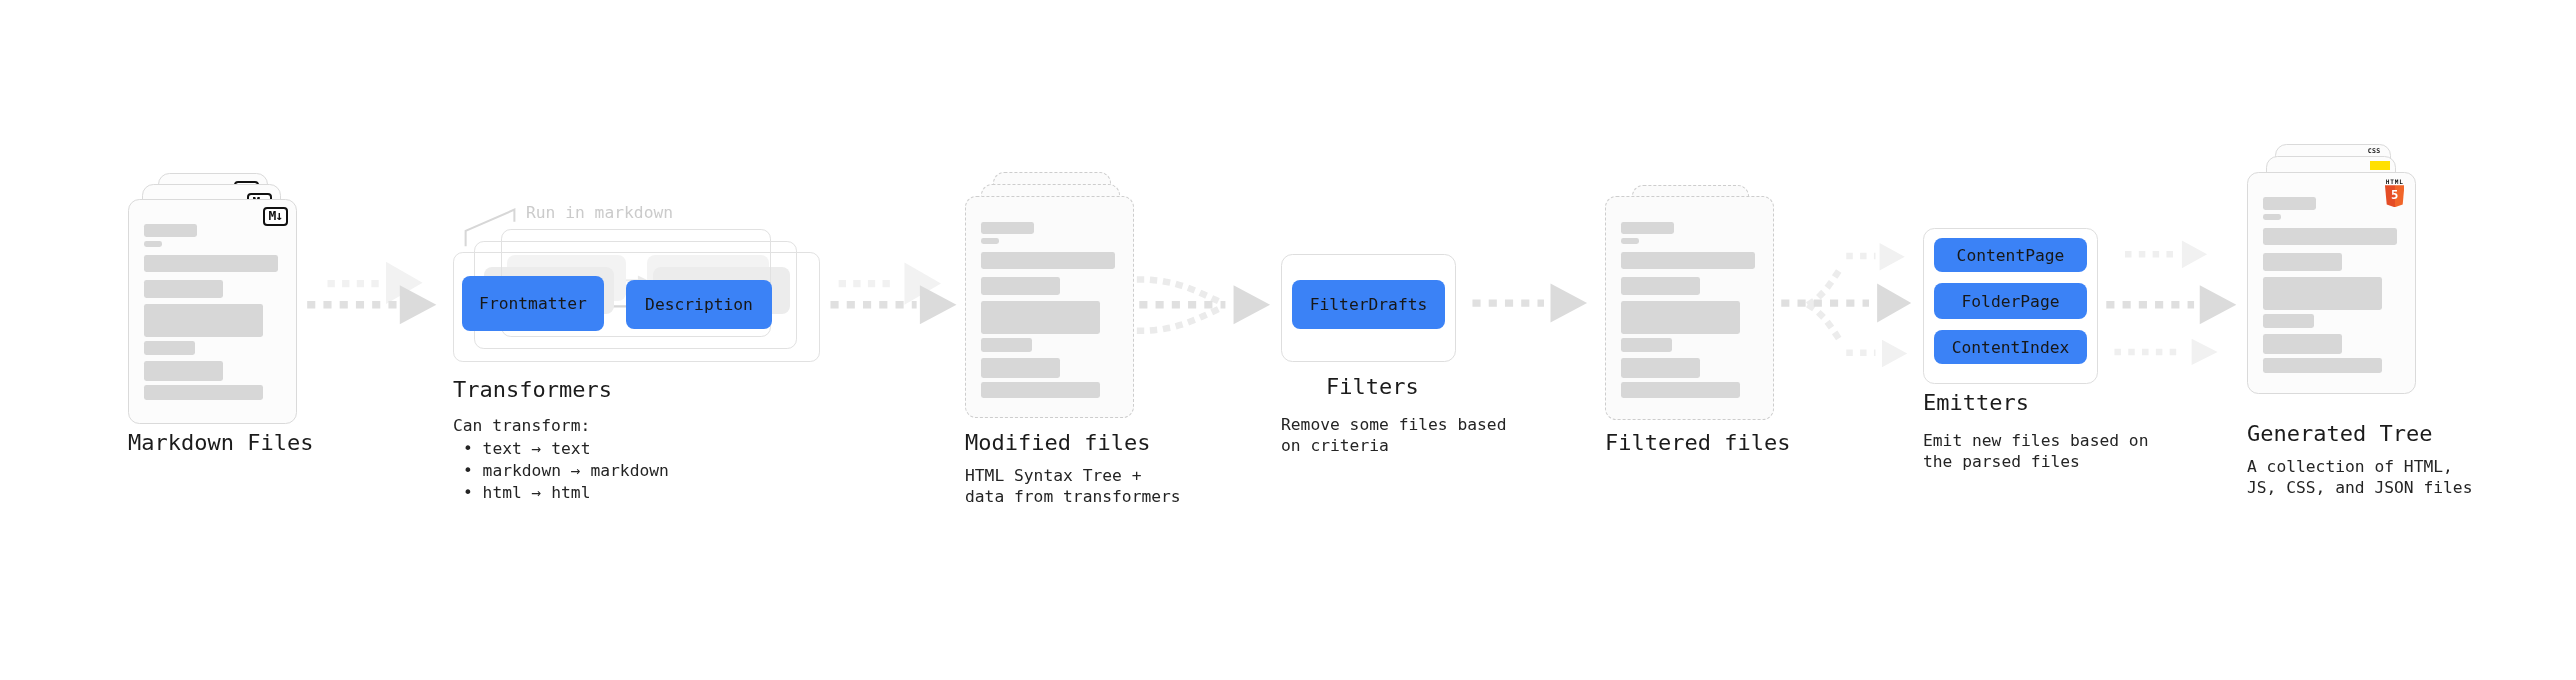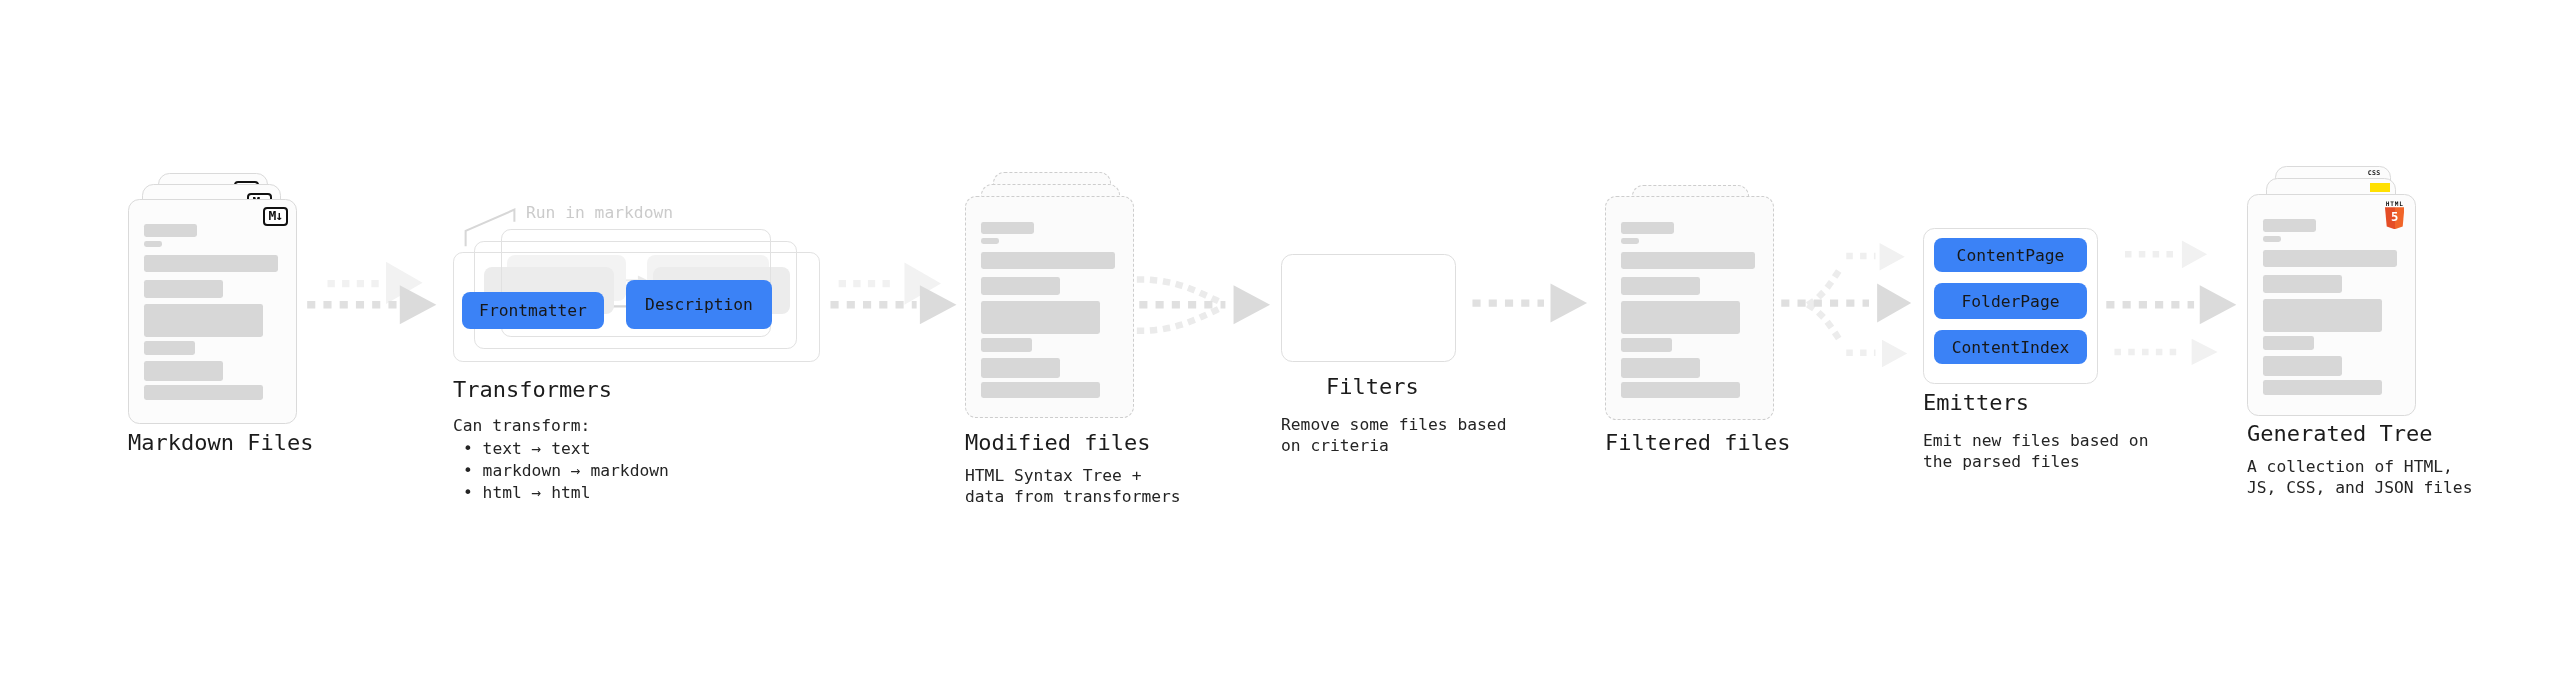--- a/index.html
+++ b/index.html
@@ -134,21 +134,21 @@
 
   <div class="ghost g2" style="left:507px;top:255px;width:119px;height:46px;z-index:1;"></div>
   <div class="ghost g1" style="left:484px;top:267px;width:130px;height:47px;z-index:1;"></div>
   <div class="ghost g2" style="left:647px;top:255px;width:122px;height:46px;z-index:1;"></div>
   <div class="ghost g1" style="left:653px;top:267px;width:137px;height:47px;z-index:1;"></div>
 
   <div class="panel" style="left:501px;top:229px;width:268px;height:106px;z-index:2;"></div>
   <div class="panel" style="left:474px;top:241px;width:321px;height:106px;z-index:2;"></div>
   <div class="panel" style="left:453px;top:252px;width:365px;height:108px;z-index:2;"></div>
 
-  <div class="gray-box" style="left:462px;top:292px;width:142px;height:37px;z-index:3;">Frontmatter</div>
+  <div class="gray-box" style="left:462px;top:276px;width:142px;height:55px;z-index:3;">Frontmatter</div>
   <div class="gray-box" style="left:626px;top:280px;width:146px;height:49px;z-index:3;">Description</div>
 
   <div class="t-title" style="left:453px;top:378px;">Transformers</div>
   <div class="t-body" style="left:453px;top:415px;">Can transform:</div>
   <div class="t-body" style="left:463px;top:438px;">• text → text</div>
   <div class="t-body" style="left:463px;top:460px;">• markdown → markdown</div>
   <div class="t-body" style="left:463px;top:482px;">• html → html</div>
 
   <div class="abs" style="left:965px;top:172px;width:187px;height:252px;">
     <div class="card dashed" style="left:28px;top:0;width:116px;height:98px;z-index:1;"></div>
@@ -164,20 +164,21 @@
           <div class="bar" style="width: 79px; height: 19.5px; top: 161px;"></div>
           <div class="bar" style="width: 119px; height: 15.4px; top: 185px;"></div>
         </div>
     </div>
   </div>
   <div class="t-title" style="left:965px;top:431px;">Modified files</div>
   <div class="t-body" style="left:965px;top:465px;">HTML Syntax Tree +</div>
   <div class="t-body" style="left:965px;top:486px;">data from transformers</div>
 
   <div class="container-box" style="left:1281px;top:254px;width:173px;height:106px;"></div>
+  <div class="gray-box" style="left:1292px;top:280px;width:153px;height:49px;">FilterDrafts</div>
   <div class="t-title" style="left:1281px;top:375px;margin-left:45px;">Filters</div>
   <div class="t-body" style="left:1281px;top:414px;">Remove some files based</div>
   <div class="t-body" style="left:1281px;top:435px;">on criteria</div>
 
   <div class="abs" style="left:1605px;top:185px;width:187px;height:244px;">
     <div class="card dashed" style="left:27px;top:0;width:115px;height:98px;z-index:1;"></div>
     <div class="card dashed" style="left:0;top:11.4px;width:167px;height:222px;z-index:2;">
       <div class="doc-bars">
           <div class="bar" style="width: 53px; height: 12.2px; top: 24.4px;"></div>
           <div class="bar" style="width: 18.7px; height: 5.7px; top: 41px;"></div>
@@ -193,21 +194,21 @@
   <div class="t-title" style="left:1605px;top:431px;">Filtered files</div>
 
   <div class="container-box" style="left:1923px;top:228px;width:173px;height:154px;"></div>
   <div class="gray-box" style="left:1934px;top:238px;width:153px;height:34px;">ContentPage</div>
   <div class="gray-box" style="left:1934px;top:283px;width:153px;height:36px;">FolderPage</div>
   <div class="gray-box" style="left:1934px;top:330px;width:153px;height:34px;">ContentIndex</div>
   <div class="t-title" style="left:1923px;top:391px;">Emitters</div>
   <div class="t-body" style="left:1923px;top:430px;">Emit new files based on</div>
   <div class="t-body" style="left:1923px;top:451px;">the parsed files</div>
 
-  <div class="abs" style="left:2247px;top:166px;width:187px;height:252px;">
+  <div class="abs" style="left:2247px;top:144px;width:187px;height:252px;">
     <div class="card" style="left:28.4px;top:0;width:114px;height:98px;z-index:1;">
       <div class="css-badge">
         <div class="css-txt">CSS</div>
         <div class="css-bar"></div>
       </div>
     </div>
     <div class="card" style="left:18.7px;top:12.2px;width:128px;height:98px;z-index:2;">
       <div class="js-badge"></div>
     </div>
     <div class="card" style="left:0;top:28px;width:167px;height:220px;z-index:3;">

